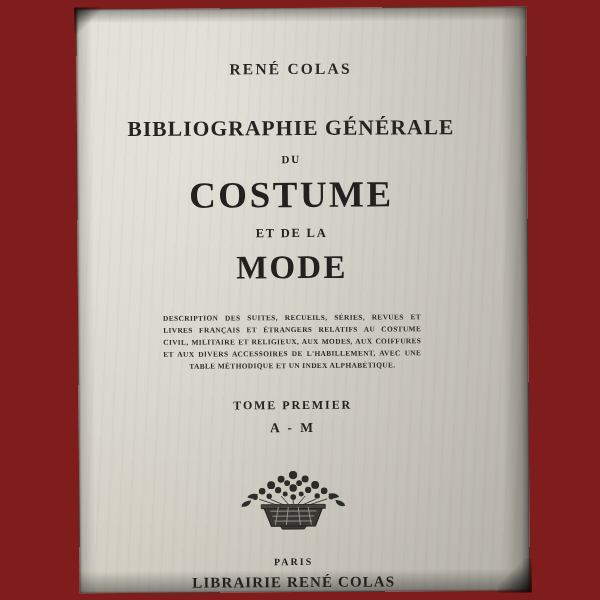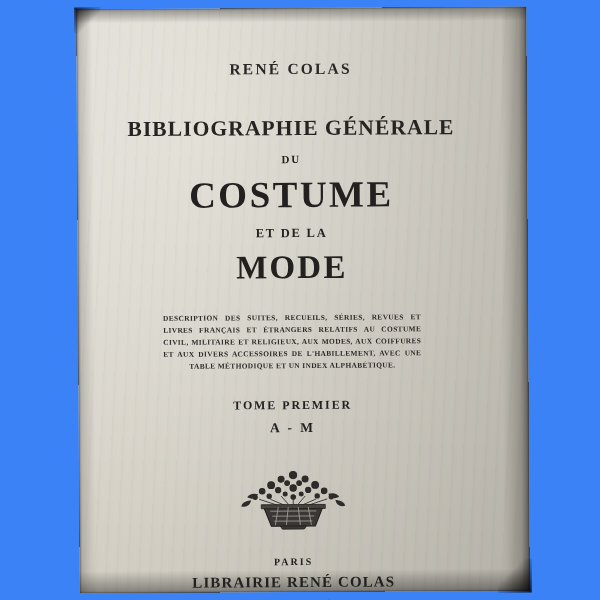--- a/index.html
+++ b/index.html
@@ -10,21 +10,21 @@
   body {
     width: 600px;
     height: 600px;
     overflow: hidden;
     font-family: "Liberation Serif", serif;
   }
   #stage {
     position: relative;
     width: 600px;
     height: 600px;
-    background: #3b82f6;
+    background: #7f1d1d;
   }
   
   #cover {
     position: absolute;
     left: 78px;
     top: 8px;
     width: 450px;
     height: 584px;
     background:
       radial-gradient(ellipse at 30% 18%, #e5e2da 0%, #dddad1 35%, #d2cec4 70%, #c6c2b8 100%);

